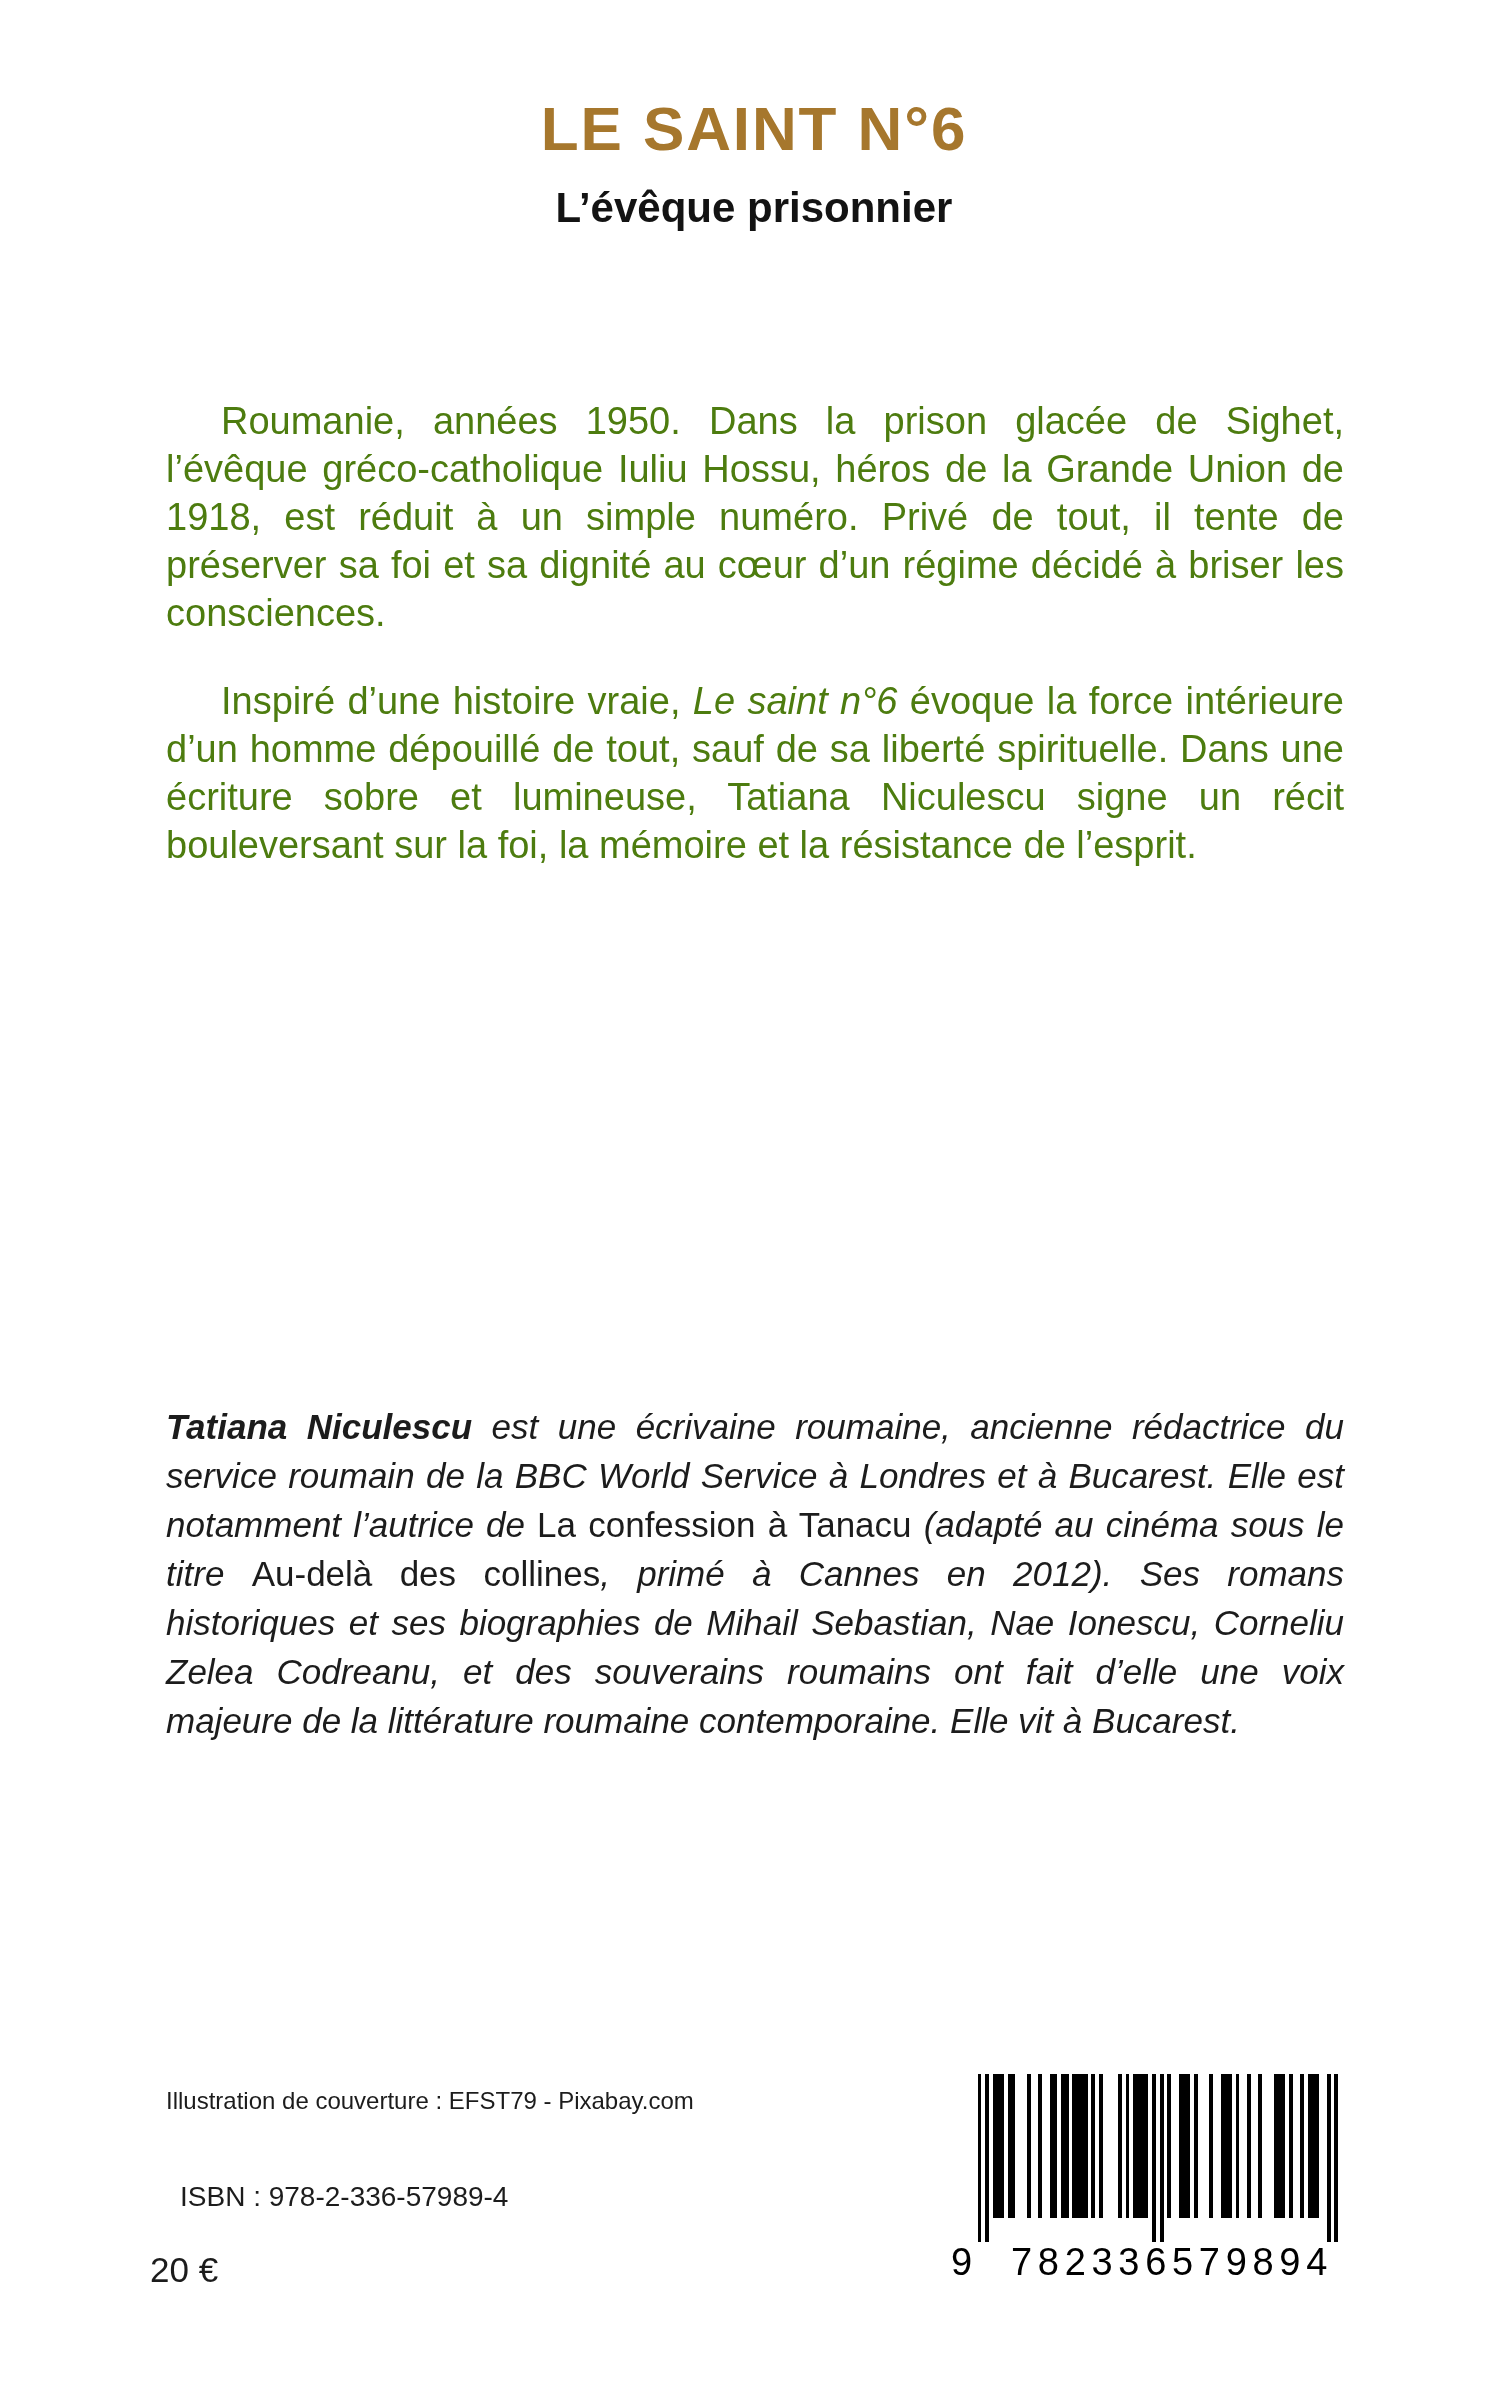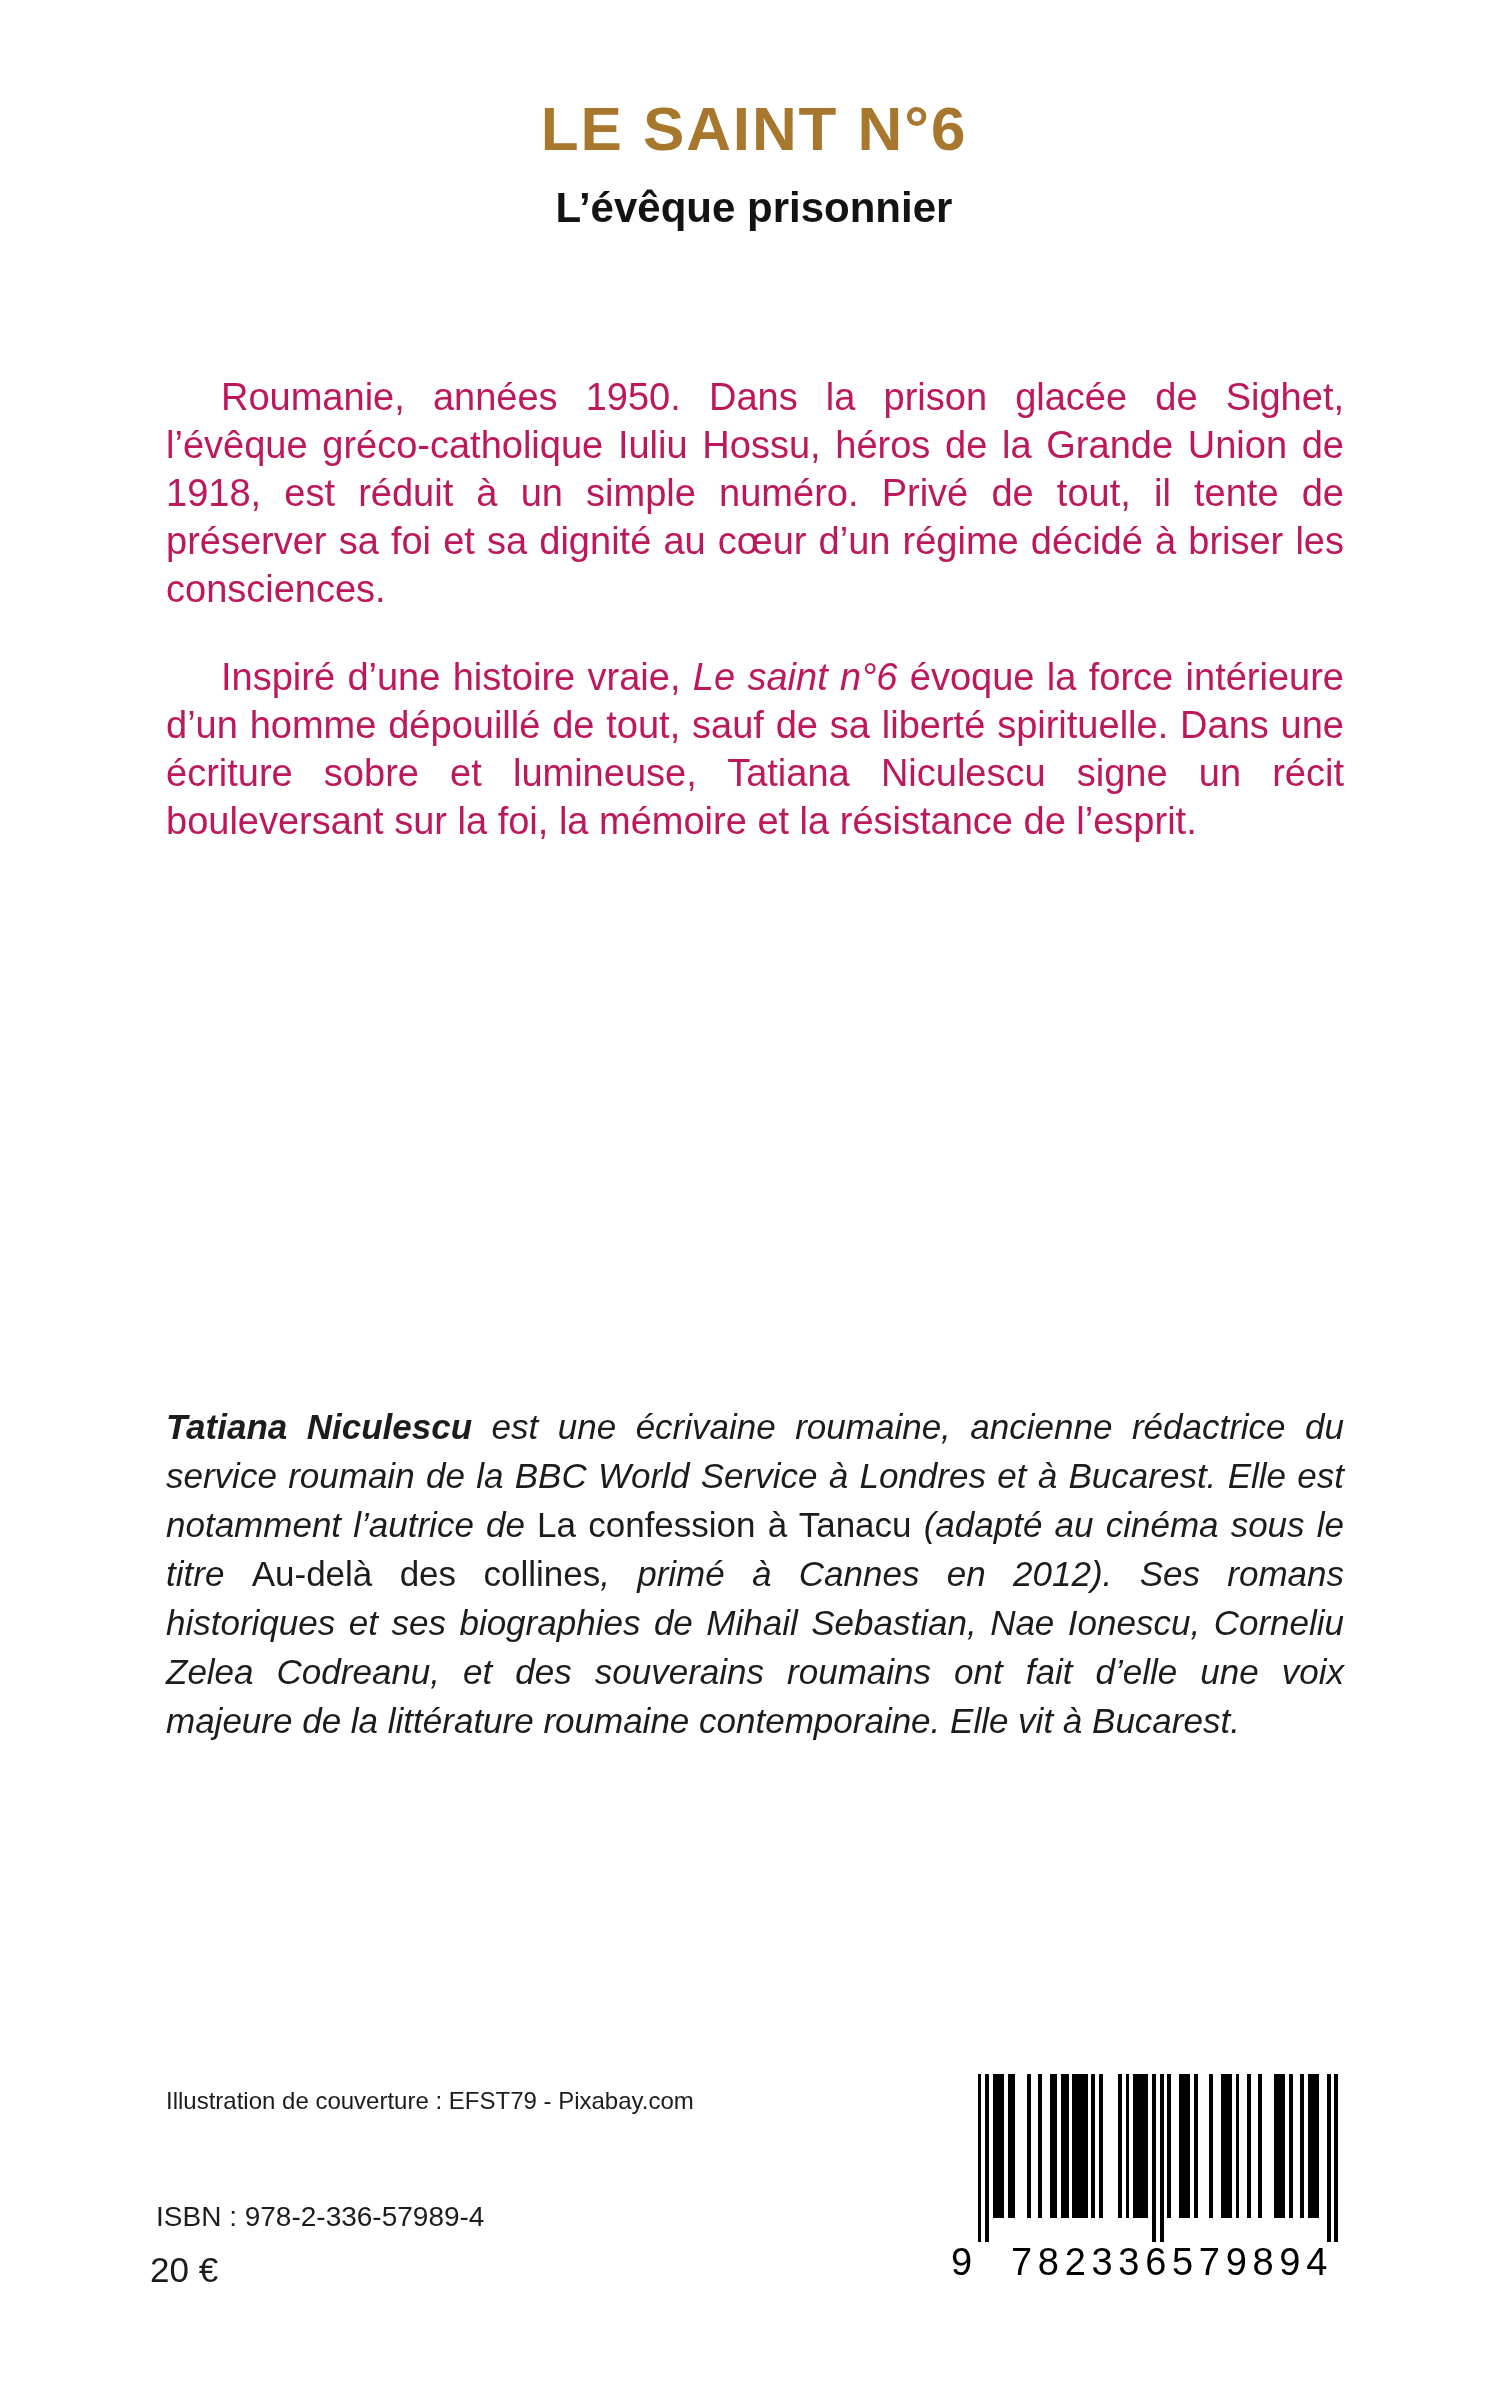--- a/index.html
+++ b/index.html
@@ -23,43 +23,43 @@
   }
   .book-subtitle {
     font-size: 42px;
     font-weight: 700;
     color: #131313;
     margin-top: 21px;
   }
 
   .synopsis {
     position: absolute;
-    top: 373px; left: 166px; right: 164px;
+    top: 397px; left: 166px; right: 164px;
     font-size: 38px;
     line-height: 48px;
     text-align: justify;
-    color: #be185d;
+    color: #4d7c0f;
   }
   .synopsis p { text-indent: 55px; margin-bottom: 40px; }
   .synopsis em { font-style: italic; }
 
   .bio {
     position: absolute;
     top: 1402px; left: 166px; right: 164px;
     font-size: 35px;
     line-height: 49px;
     font-style: italic;
     text-align: justify;
     color: #1c1c1c;
   }
   .bio strong { font-weight: 700; font-style: italic; }
   .bio .roman { font-style: normal; }
 
   .footer-credit { position: absolute; left: 166px; top: 2087px; font-size: 24px; }
-  .isbn        { position: absolute; left: 156px; top: 2181px; font-size: 28px; margin-top: 20px; }
+  .isbn        { position: absolute; left: 180px; top: 2181px; font-size: 28px; }
   .price       { position: absolute; left: 150px; top: 2250px; font-size: 35px; }
 
   .barcode {
     position: absolute;
     left: 951px; top: 2074px;
     width: 416px; height: 212px;
     background: #ffffff;
     padding-left: 26.5px;
   }
   .bars { display: flex; align-items: flex-start; height: 168px; width: 360px; }

